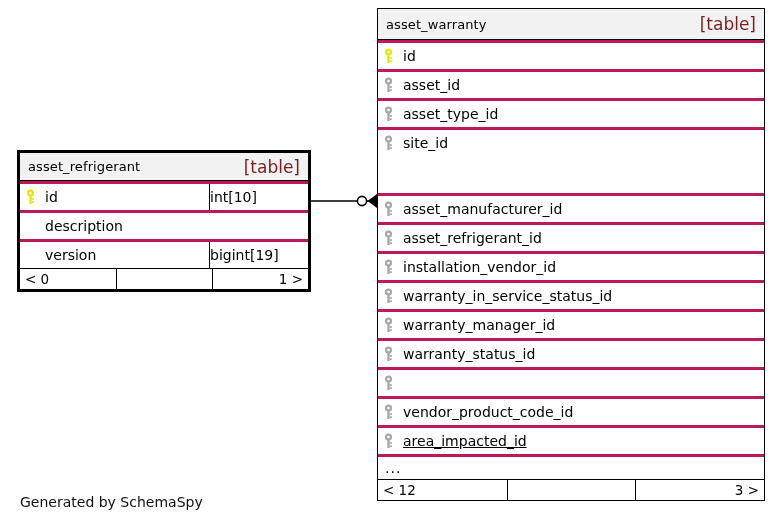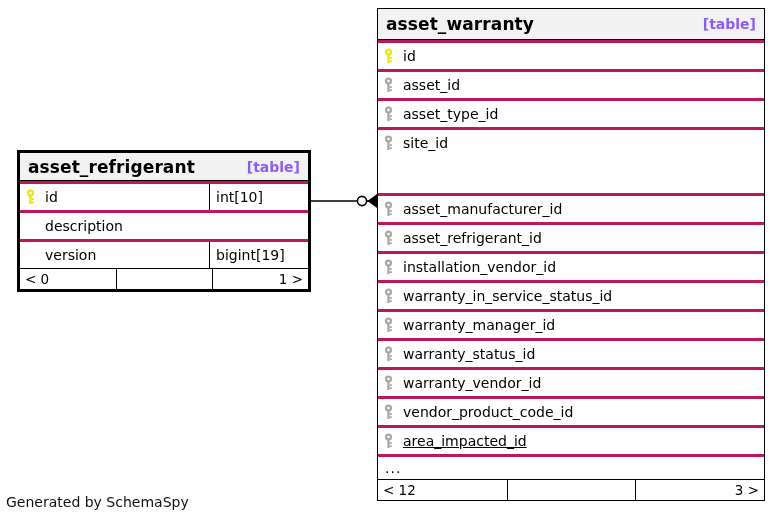--- a/index.html
+++ b/index.html
@@ -31,30 +31,29 @@
   .ent-header {
     background: #f2f2f2;
     border-bottom: 1px solid #000000;
     display: flex;
     align-items: center;
     justify-content: space-between;
     padding: 0 8px;
     box-sizing: border-box;
   }
   .ent-title {
-    font-weight: bold;
-    font-size: 17px;
+    font-weight: normal;
+    font-size: 13px;
     letter-spacing: 0.1px;
     white-space: nowrap;
   }
   .ent-tag {
-    font-size: 14px;
-    color: #8b5cf6;
+    font-size: 17px;
+    color: #7f1d1d;
     white-space: nowrap;
-    font-weight: bold;
   }
 
   .row {
     display: flex;
     align-items: center;
     border-top: 3px solid #be185d;
     box-sizing: border-box;
     background: #ffffff;
   }
   .row:first-child { border-top: none; }
@@ -67,21 +66,20 @@
     padding-left: 6px;
     box-sizing: border-box;
     height: 100%;
   }
   .cell-type {
     flex: 0 0 auto;
     border-left: 1px solid #000000;
     box-sizing: border-box;
     display: flex;
     align-items: center;
-    padding-left: 6px;
     height: 100%;
     font-size: 14px;
   }
   .col-label {
     font-size: 14px;
     white-space: nowrap;
   }
   .col-label.indent { padding-left: 19px; }
 
   
@@ -125,21 +123,21 @@
     left: 0;
     top: 0;
     width: 781px;
     height: 524px;
     pointer-events: none;
   }
 
   
   .page-footer {
     position: absolute;
-    left: 6px;
+    left: 20px;
     top: 494px;
     font-size: 14px;
     color: #111111;
     white-space: nowrap;
   }
 </style>
 </head>
 <body>
 
 <div class="entity focal" style="left:17px; top:150px; width:294px;">
@@ -332,21 +330,20 @@
 
   <div class="row" style="height:29px;">
     <div class="cell-name">
       <svg class="keyicon" viewBox="0 0 13 16">
         <circle cx="4.5" cy="4" r="3.6" fill="#a8a8a8"></circle>
         <circle cx="4.5" cy="4" r="1.3" fill="#ffffff"></circle>
         <rect x="3.3" y="6" width="2.4" height="9" fill="#a8a8a8"></rect>
         <rect x="5.7" y="9.2" width="2.2" height="1.7" fill="#a8a8a8"></rect>
         <rect x="5.7" y="12.3" width="2.2" height="1.7" fill="#a8a8a8"></rect>
       </svg>
-      <span class="col-label">warranty_vendor_id</span>
     </div>
   </div>
 
   <div class="row" style="height:29px;">
     <div class="cell-name">
       <svg class="keyicon" viewBox="0 0 13 16">
         <circle cx="4.5" cy="4" r="3.6" fill="#a8a8a8"></circle>
         <circle cx="4.5" cy="4" r="1.3" fill="#ffffff"></circle>
         <rect x="3.3" y="6" width="2.4" height="9" fill="#a8a8a8"></rect>
         <rect x="5.7" y="9.2" width="2.2" height="1.7" fill="#a8a8a8"></rect>

